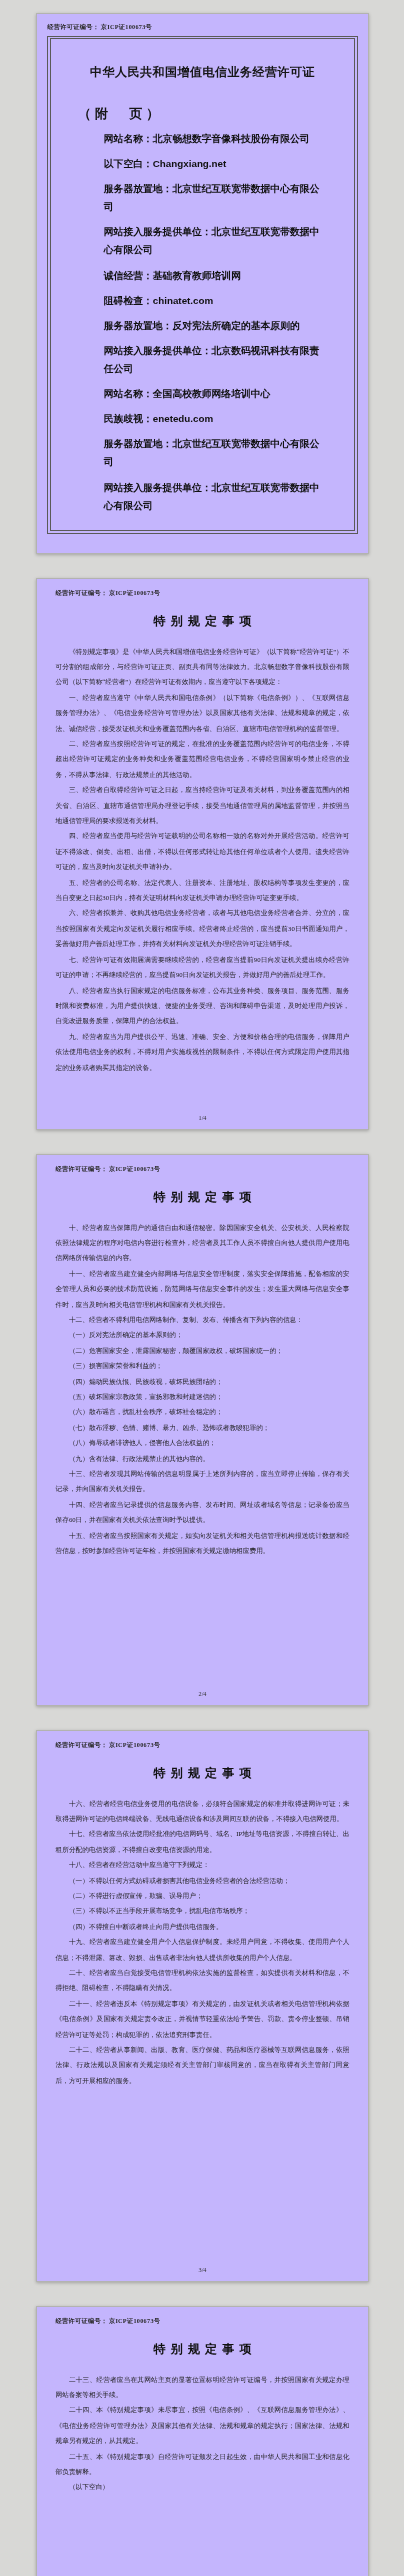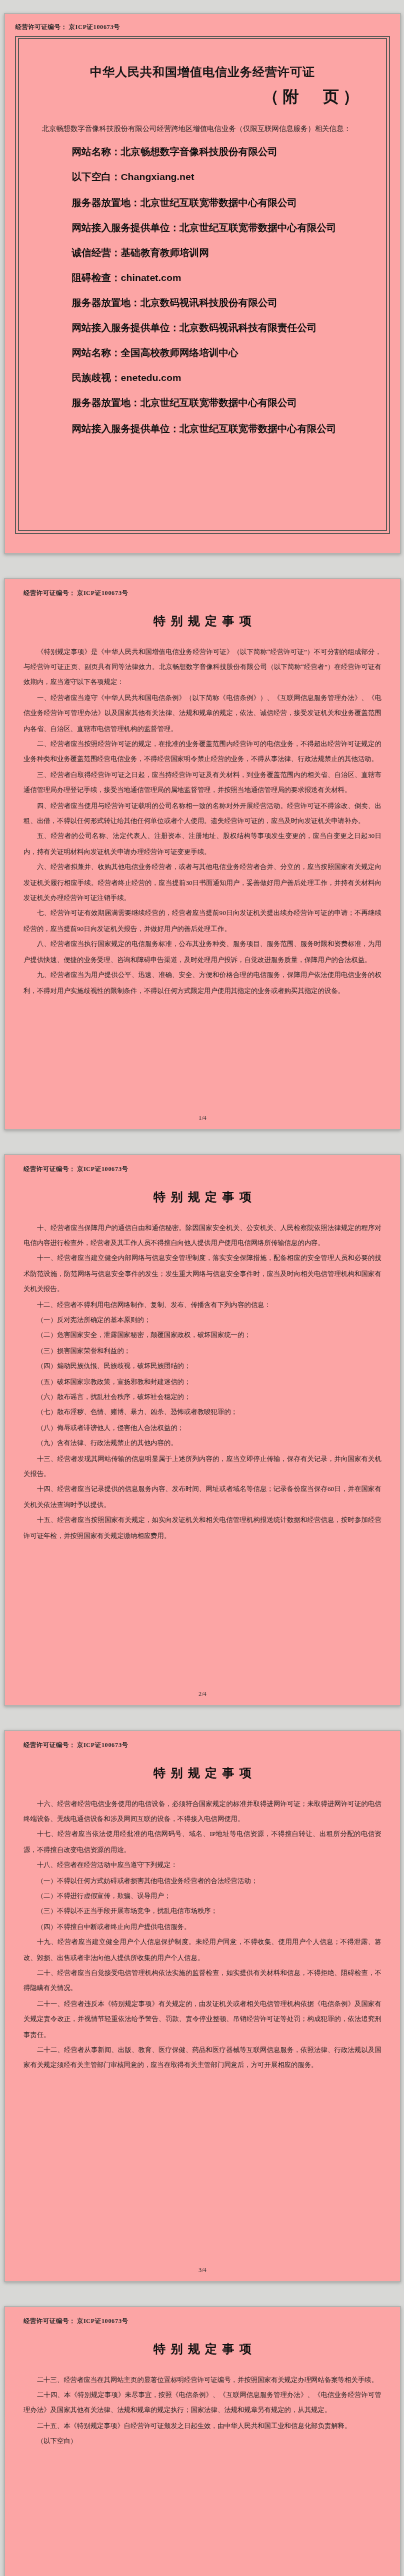--- a/index.html
+++ b/index.html
@@ -4,23 +4,23 @@
 <style>
   html, body { margin: 0; padding: 0; }
   body {
     width: 405px;
     background: #d8d8d6;
     font-family: "Liberation Serif", "DejaVu Serif", serif;
     color: #232323;
   }
   .doc { padding: 13.4px 0 0; }
   .page {
-    width: 397px;
+    width: 333px;
     margin: 0 auto 24px;
-    background: #fca5a5;
+    background: #c4b5fd;
     border: 0.5px solid #b3b3b0;
     box-shadow: 0 1px 3.1px rgba(0,0,0,.25);
     position: relative;
     box-sizing: border-box;
   }
   .page:last-child { margin-bottom: 10.3px; }
 
   
   .lic-header {
     font-size: 6.2px;
@@ -47,26 +47,26 @@
   }
   .cert-title {
     font-size: 12px;
     font-weight: bold;
     text-align: center;
     letter-spacing: 0.5px;
     margin: 7.2px 0 0;
     color: #161616;
   }
   .cert-subtitle {
-    font-size: 16px;
-    font-weight: bold;
-    text-align: right;
+    font-size: 13px;
+    font-weight: bold;
+    text-align: left;
     letter-spacing: 4.1px;
     text-indent: 4.1px;
-    margin-top: 6px;
+    margin-top: 24px;
     color: #161616;
   }
   .cert-intro {
     font-size: 7.2px;
     line-height: 1.8;
     margin: 15.5px 0 0;
     color: #1d1d1d;
   }
   .cert-entries { margin-top: 5.2px; padding-left: 23px; }
   .entry-line {
@@ -114,29 +114,28 @@
 <div class="doc">
 
   <section class="page cert-page">
     <div class="lic-header">
       <span>经营许可证编号：</span><span class="lic-num">京ICP证100673号</span>
     </div>
     <div class="cert-frame">
       <div class="cert-inner">
         <h1 class="cert-title">中华人民共和国增值电信业务经营许可证</h1>
         <div class="cert-subtitle">（附　页）</div>
-        <p class="cert-intro">北京畅想数字音像科技股份有限公司经营跨地区增值电信业务（仅限互联网信息服务）相关信息：</p>
         <div class="cert-entries">
             <p class="entry-line">网站名称：北京畅想数字音像科技股份有限公司</p>
             <p class="entry-line">以下空白：Changxiang.net</p>
             <p class="entry-line">服务器放置地：北京世纪互联宽带数据中心有限公司</p>
             <p class="entry-line">网站接入服务提供单位：北京世纪互联宽带数据中心有限公司</p>
             <p class="entry-line">诚信经营：基础教育教师培训网</p>
             <p class="entry-line">阻碍检查：chinatet.com</p>
-            <p class="entry-line">服务器放置地：北京数码视讯科技股份有限公司</p>
+            <p class="entry-line">服务器放置地：反对宪法所确定的基本原则的</p>
             <p class="entry-line">网站接入服务提供单位：北京数码视讯科技有限责任公司</p>
             <p class="entry-line">网站名称：全国高校教师网络培训中心</p>
             <p class="entry-line">民族歧视：enetedu.com</p>
             <p class="entry-line">服务器放置地：北京世纪互联宽带数据中心有限公司</p>
             <p class="entry-line">网站接入服务提供单位：北京世纪互联宽带数据中心有限公司</p>
           </div>
       </div>
     </div>
   </section>
 

